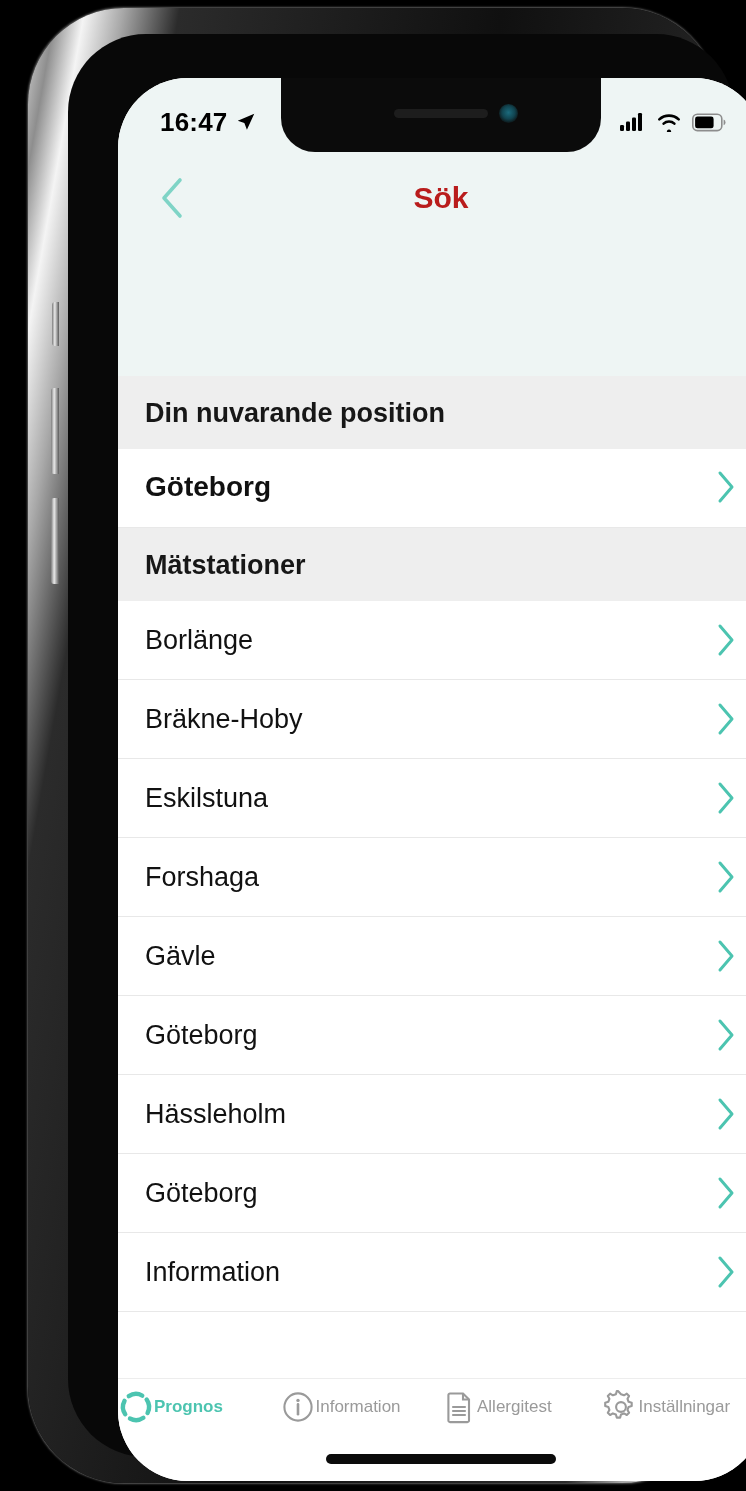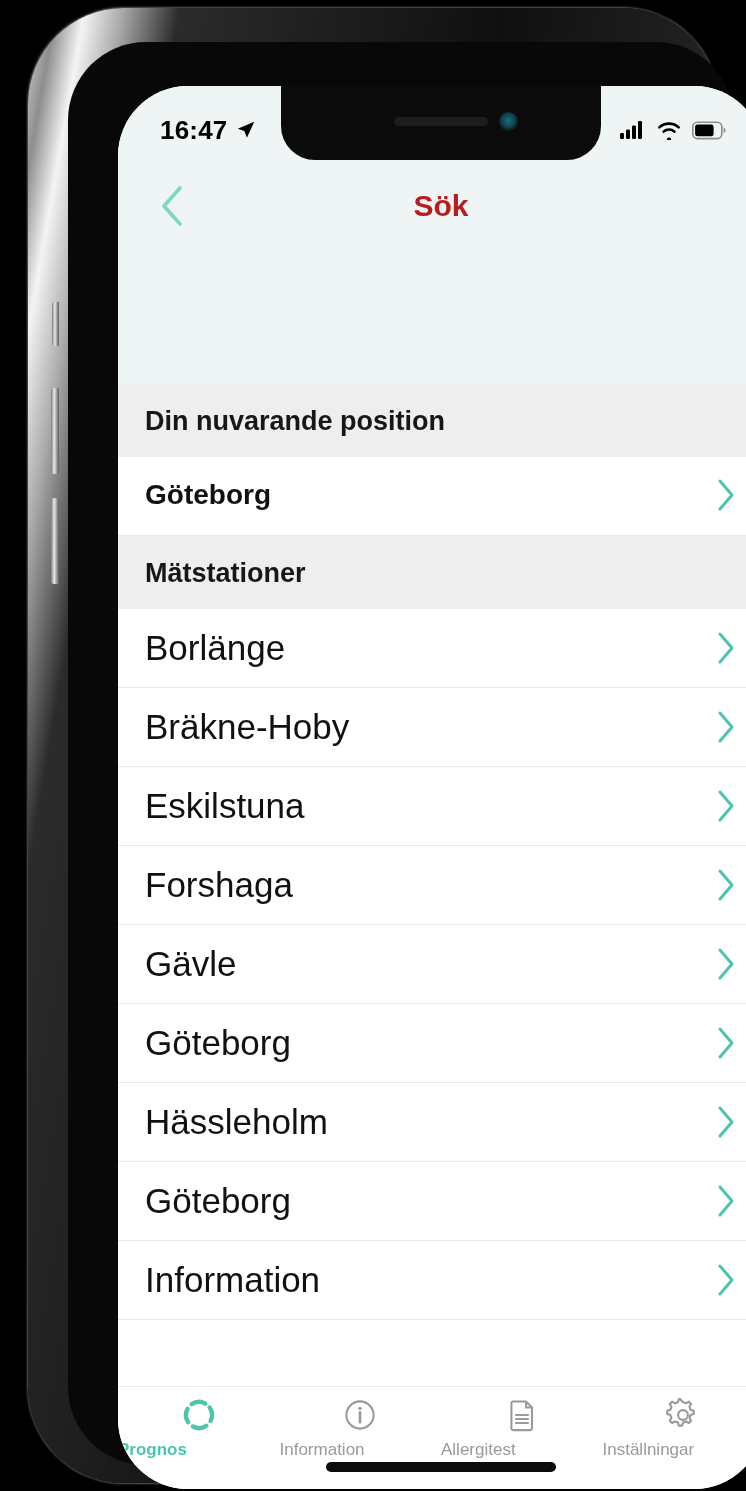--- a/index.html
+++ b/index.html
@@ -14,21 +14,21 @@
   #phone-frame {
     position: absolute;
     left: 28px; top: 8px;
     width: 690px; height: 1475px;
     border-radius: 96px;
     background: linear-gradient(100deg,#d8d8d8 0%,#8e8e8e 3%,#f4f4f4 6%,#a9a9a9 10%,#2b2b2b 16%,#101010 50%,#2b2b2b 84%,#a9a9a9 90%,#f4f4f4 94%,#8e8e8e 97%,#d8d8d8 100%);
     box-shadow: 0 0 2px 1px rgba(255,255,255,.35);
   }
   #phone-inner-bezel {
     position: absolute;
-    left: 40px; top: 34px;
+    left: 40px; top: 26px;
     width: 666px; height: 1423px;
     border-radius: 78px;
     background: #080808;
   }
   #screen {
     position: absolute;
     left: 50px; top: 44px;
     width: 646px; height: 1403px;
     border-radius: 70px;
     overflow: hidden;
@@ -123,37 +123,37 @@
     font-size: 27px; font-weight: bold; color: #171717;
   }
   .row {
     display: flex; align-items: center; justify-content: space-between;
     padding: 0 27px; min-height: 79px;
     border-bottom: 1px solid #e8e8e8;
     background: #fff; cursor: pointer;
   }
   .row.location-row { padding-top: 18px; padding-bottom: 20px; align-items: center; }
   .row-text { display: flex; flex-direction: column; gap: 0; }
-  .row-title { font-size: 35px; color: #111; }
+  .row-title { font-size: 27px; color: #111; }
   .row-title.bold { font-weight: bold; font-size: 28px; }
   .row-sub { font-size: 25px; color: #1c1c1c; }
   .chev { flex: 0 0 auto; }
 
   
   #tab-bar {
     position: absolute; bottom: 0; left: 0; right: 0; height: 103px;
     background: #fff;
     border-top: 1px solid #ededed;
     display: flex; align-items: flex-start;
     padding-top: 9px;
     z-index: 25;
   }
   .tab {
-    flex: 1; display: flex; flex-direction: column;
-    gap: 6px; cursor: pointer;
+    flex: 1; display: flex; flex-direction: row;
+    align-items: center; cursor: pointer;
   }
   .tab-label { font-size: 17px; color: #9a9a9a; }
   .tab.active .tab-label { color: #4cc4b0; font-weight: bold; }
   .tab-icon { height: 38px; display: flex; align-items: center; justify-content: center; }
 
   #home-indicator {
     position: absolute; bottom: 17px; left: 50%;
     transform: translateX(-50%);
     width: 230px; height: 10px; border-radius: 6px;
     background: #0b0b0b; z-index: 35;

